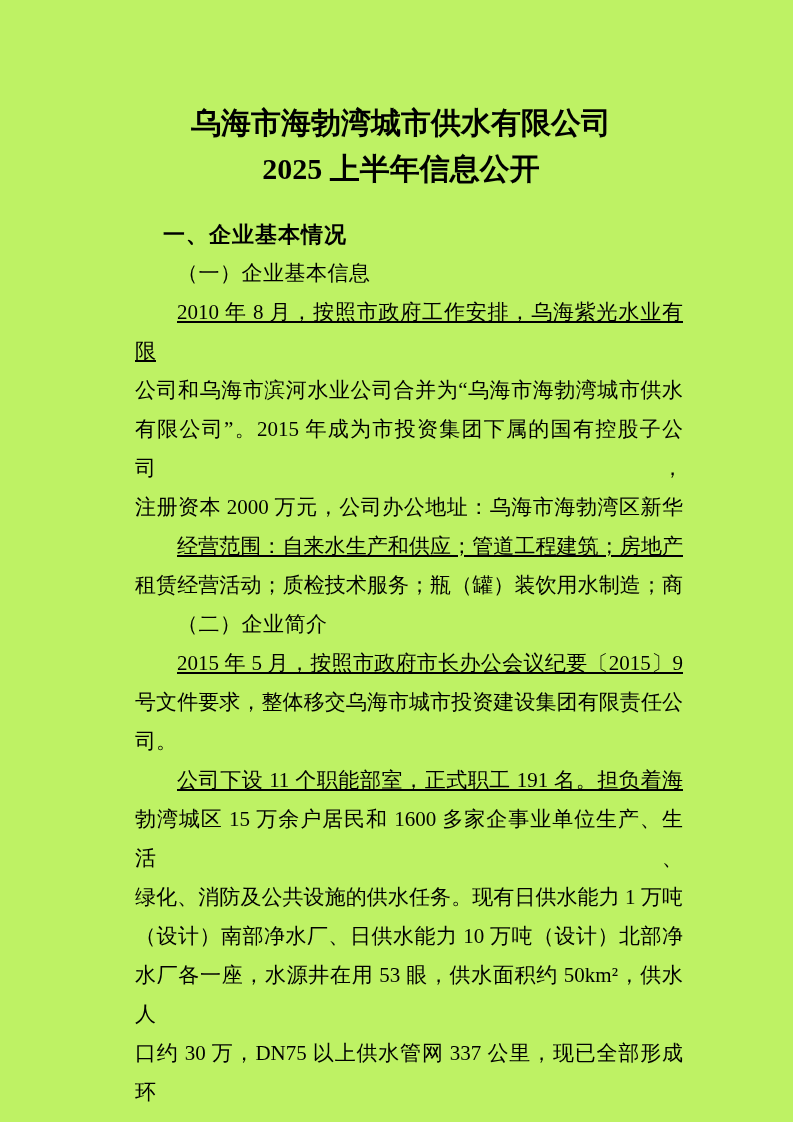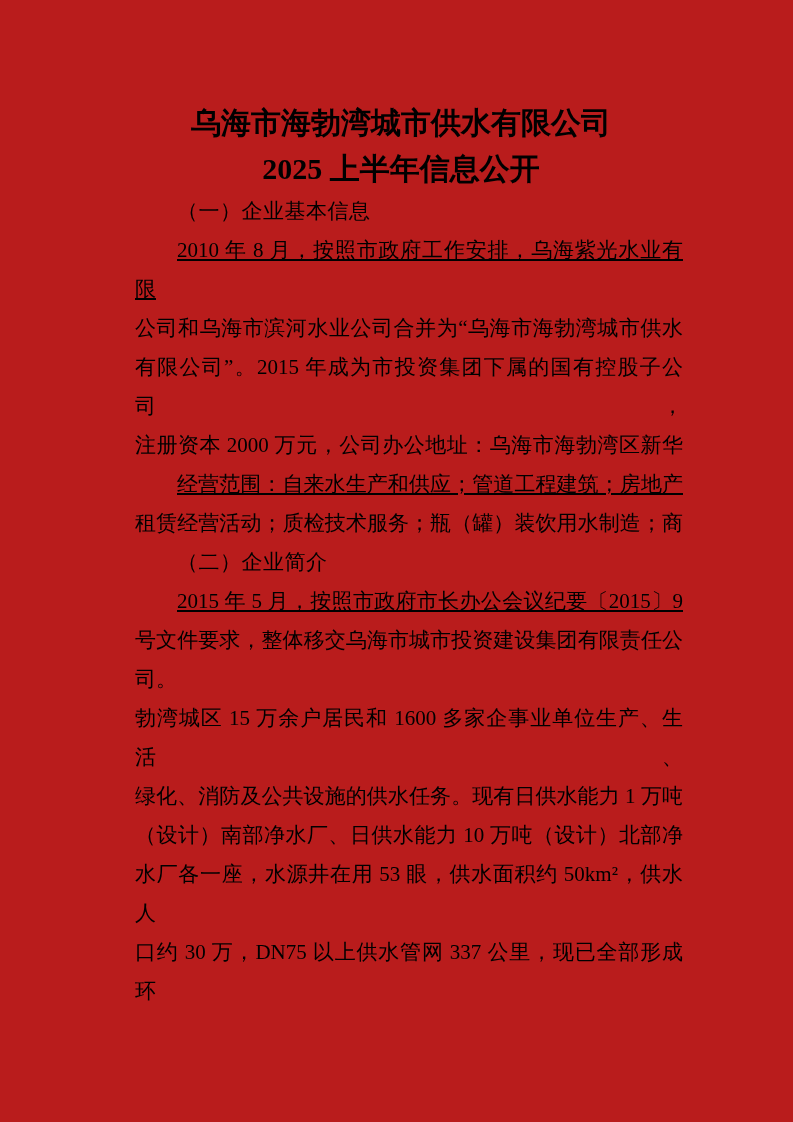--- a/index.html
+++ b/index.html
@@ -4,21 +4,21 @@
 <style>
   html, body {
     margin: 0;
     padding: 0;
     background: #ffffff;
   }
   .page {
     position: relative;
     width: 793px;
     height: 1122px;
-    background: #b91c1c;
+    background: #bef264;
     color: #000000;
     box-sizing: border-box;
     padding: 100px 110px 0 119px;
     font-family: "Liberation Serif", "DejaVu Serif", serif;
     overflow: hidden;
   }
   .doc-title {
     margin: 0;
     font-size: 30px;
     font-weight: bold;
@@ -59,30 +59,32 @@
     text-align: left;
   }
 </style>
 </head>
 <body>
 
 <div class="page">
   <h1 class="doc-title">乌海市海勃湾城市供水有限公司</h1>
   <h1 class="doc-title">2025 上半年信息公开</h1>
 
+  <div class="section-heading">一、企业基本情况</div>
 
   <div class="line sub">（一）企业基本信息</div>
   <div class="line first">2010 年 8 月，按照市政府工作安排，乌海紫光水业有限</div>
   <div class="line just">公司和乌海市滨河水业公司合并为“乌海市海勃湾城市供水</div>
   <div class="line just">有限公司”。2015 年成为市投资集团下属的国有控股子公司，</div>
   <div class="line just">注册资本 2000 万元，公司办公地址：乌海市海勃湾区新华</div>
   <div class="line first">经营范围：自来水生产和供应；管道工程建筑；房地产</div>
   <div class="line just">租赁经营活动；质检技术服务；瓶（罐）装饮用水制造；商</div>
   <div class="line sub">（二）企业简介</div>
   <div class="line first">2015 年 5 月，按照市政府市长办公会议纪要〔2015〕9</div>
   <div class="line just">号文件要求，整体移交乌海市城市投资建设集团有限责任公</div>
   <div class="line end">司。</div>
+  <div class="line first">公司下设 11 个职能部室，正式职工 191 名。担负着海</div>
   <div class="line just">勃湾城区 15 万余户居民和 1600 多家企事业单位生产、生活、</div>
   <div class="line just">绿化、消防及公共设施的供水任务。现有日供水能力 1 万吨</div>
   <div class="line just">（设计）南部净水厂、日供水能力 10 万吨（设计）北部净</div>
   <div class="line just">水厂各一座，水源井在用 53 眼，供水面积约 50km²，供水人</div>
   <div class="line just">口约 30 万，DN75 以上供水管网 337 公里，现已全部形成环</div>
 </div>
 
 </body></html>

